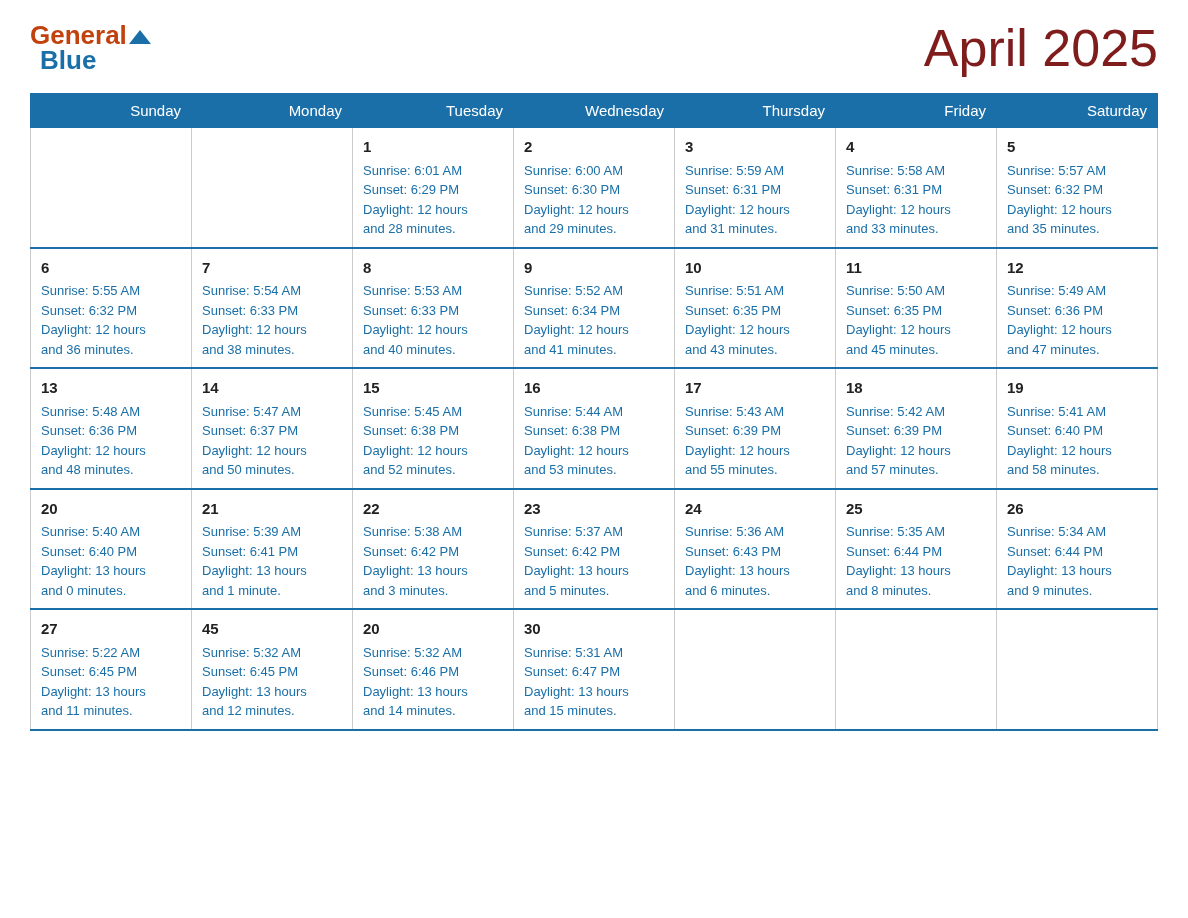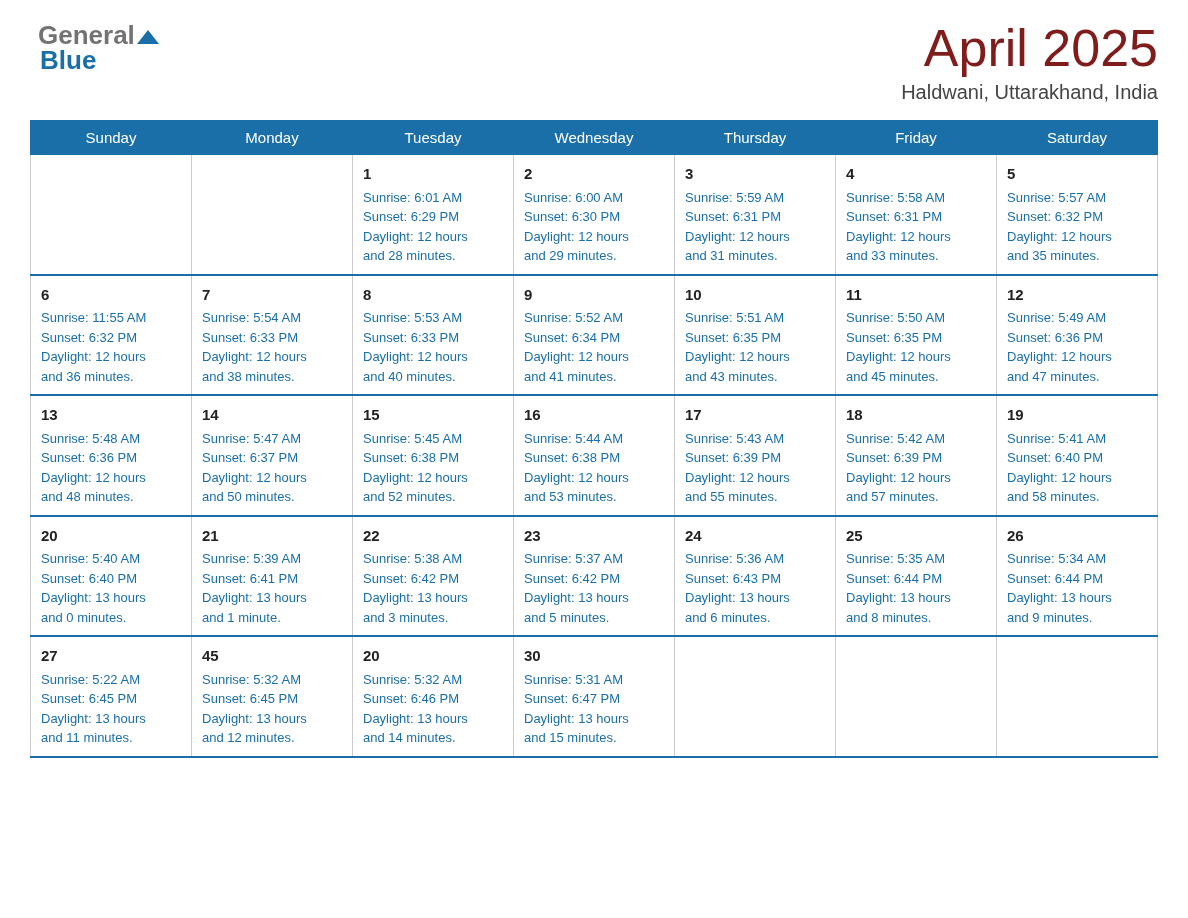--- a/index.html
+++ b/index.html
@@ -17,22 +17,21 @@
       margin-bottom: 16px;
     }
     .logo {
       display: flex;
       align-items: center;
       gap: 4px;
     }
     .logo-text-general {
       font-size: 26px;
       font-weight: bold;
-      color: #737373;
-      margin-left: 8px;
+      color: #c2410c;
     }
     .logo-text-blue {
       font-size: 26px;
       font-weight: bold;
       color: #1a6fa8;
     }
     .title-area {
       text-align: right;
     }
     .month-title {
@@ -50,21 +49,21 @@
       width: 100%;
       border-collapse: collapse;
       border: 1px solid #ccc;
     }
     .calendar thead tr th {
       background-color: #1a6fa8;
       color: #fff;
       font-size: 15px;
       font-weight: normal;
       padding: 8px 10px;
-      text-align: center;
+      text-align: right;
       border: 1px solid #1a6fa8;
     }
     .calendar tbody tr td {
       vertical-align: top;
       padding: 8px 10px;
       border: 1px solid #ccc;
       width: 14.28%;
       min-height: 90px;
       font-size: 13px;
       color: #333;
@@ -100,21 +99,20 @@
           <svg width="22" height="22" viewBox="0 0 22 22" style="margin-top:2px;">
             <polygon points="11,4 22,18 0,18" fill="#1a6fa8"></polygon>
           </svg>
         </div>
       </div>
       <span class="logo-text-blue" style="margin-top:-6px; margin-left:10px;">Blue</span>
     </div>
   </div>
   <div class="title-area">
     <div class="month-title">April 2025</div>
-    <div class="location-title">Haldwani, Uttarakhand, India</div>
   </div>
 </div>
 
 <table class="calendar">
   <thead>
     <tr>
     <th>Sunday</th>
         <th>Monday</th>
         <th>Tuesday</th>
         <th>Wednesday</th>
@@ -159,21 +157,21 @@
           <span class="day-number">5</span>
           <div class="day-info">Sunrise: 5:57 AM</div>
           <div class="day-info">Sunset: 6:32 PM</div>
           <div class="day-info">Daylight: 12 hours</div>
           <div class="day-info">and 35 minutes.</div>
         </td>
       </tr>
       <tr>
         <td>
           <span class="day-number">6</span>
-          <div class="day-info">Sunrise: 11:55 AM</div>
+          <div class="day-info">Sunrise: 5:55 AM</div>
           <div class="day-info">Sunset: 6:32 PM</div>
           <div class="day-info">Daylight: 12 hours</div>
           <div class="day-info">and 36 minutes.</div>
         </td>
         <td>
           <span class="day-number">7</span>
           <div class="day-info">Sunrise: 5:54 AM</div>
           <div class="day-info">Sunset: 6:33 PM</div>
           <div class="day-info">Daylight: 12 hours</div>
           <div class="day-info">and 38 minutes.</div>

